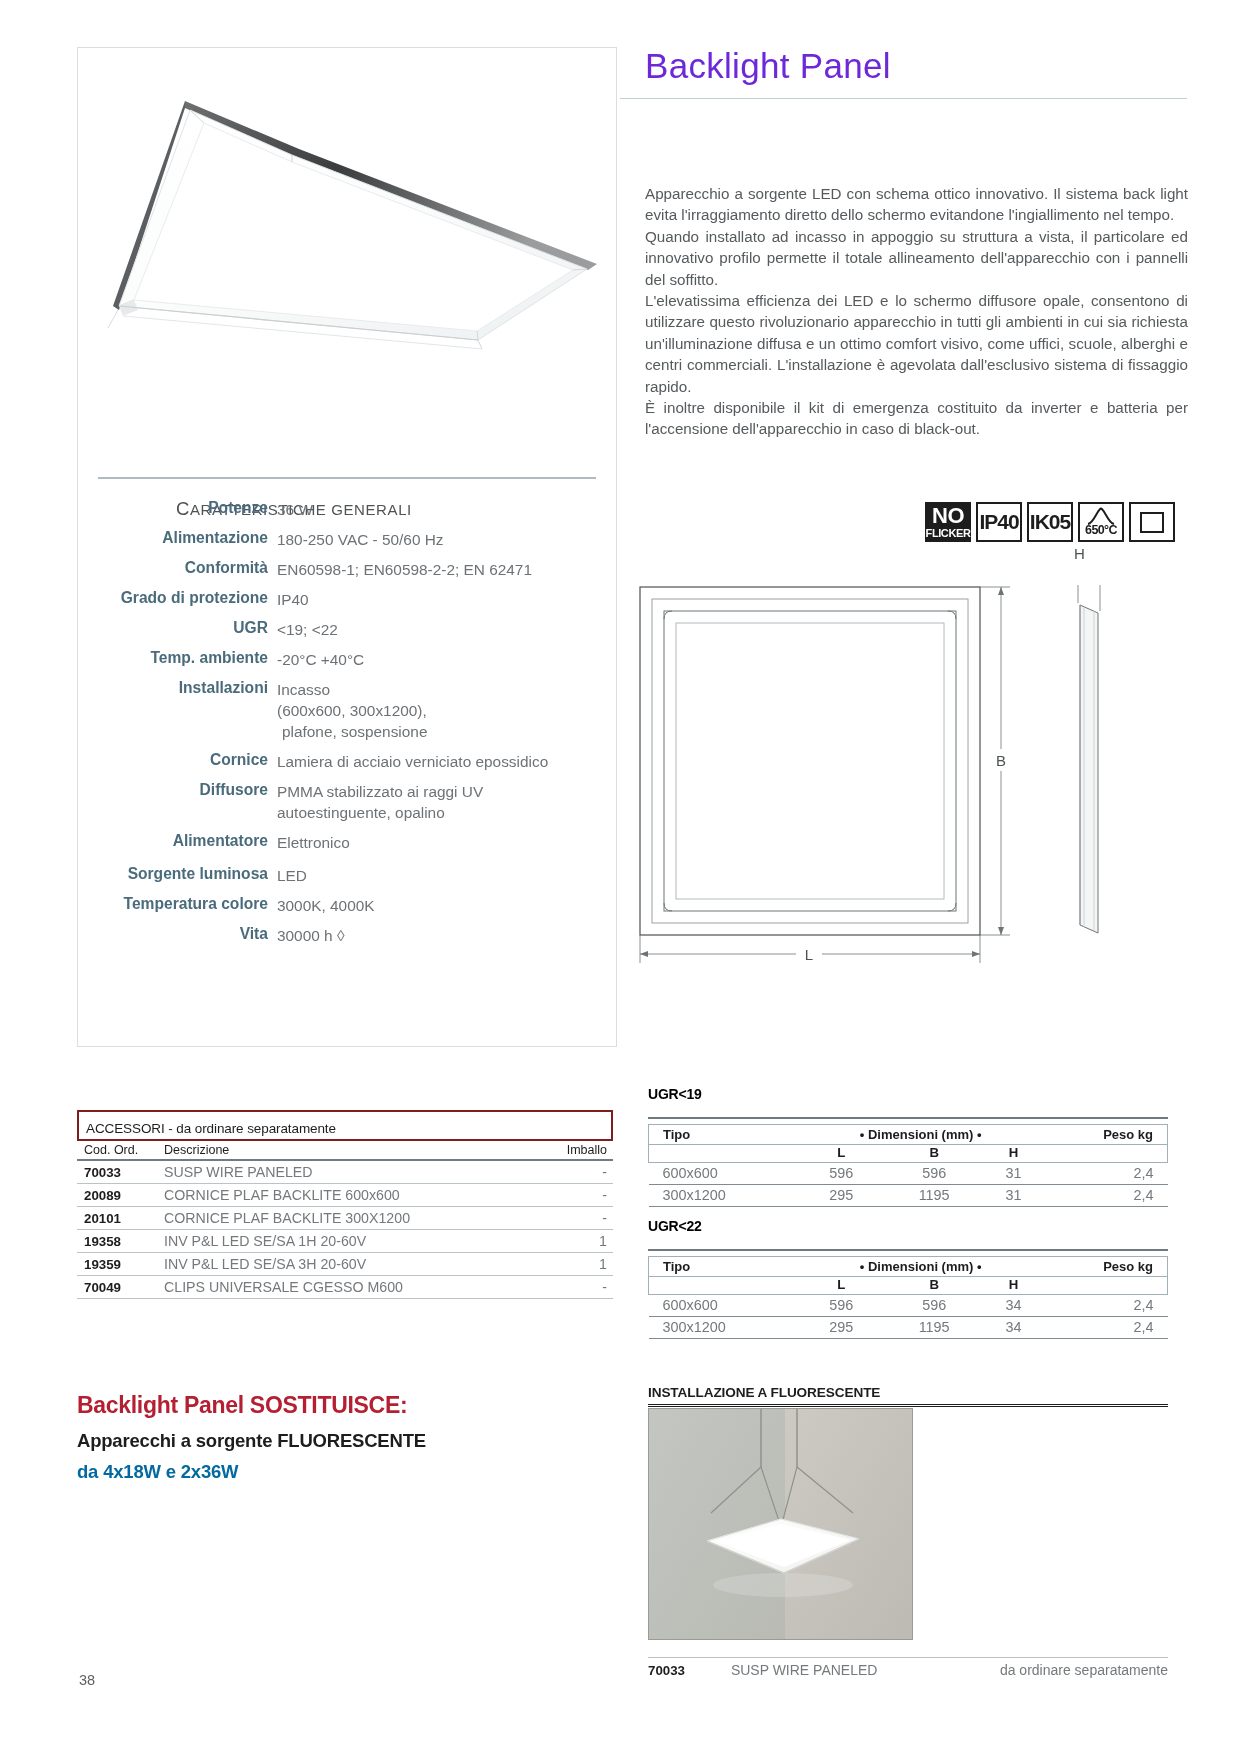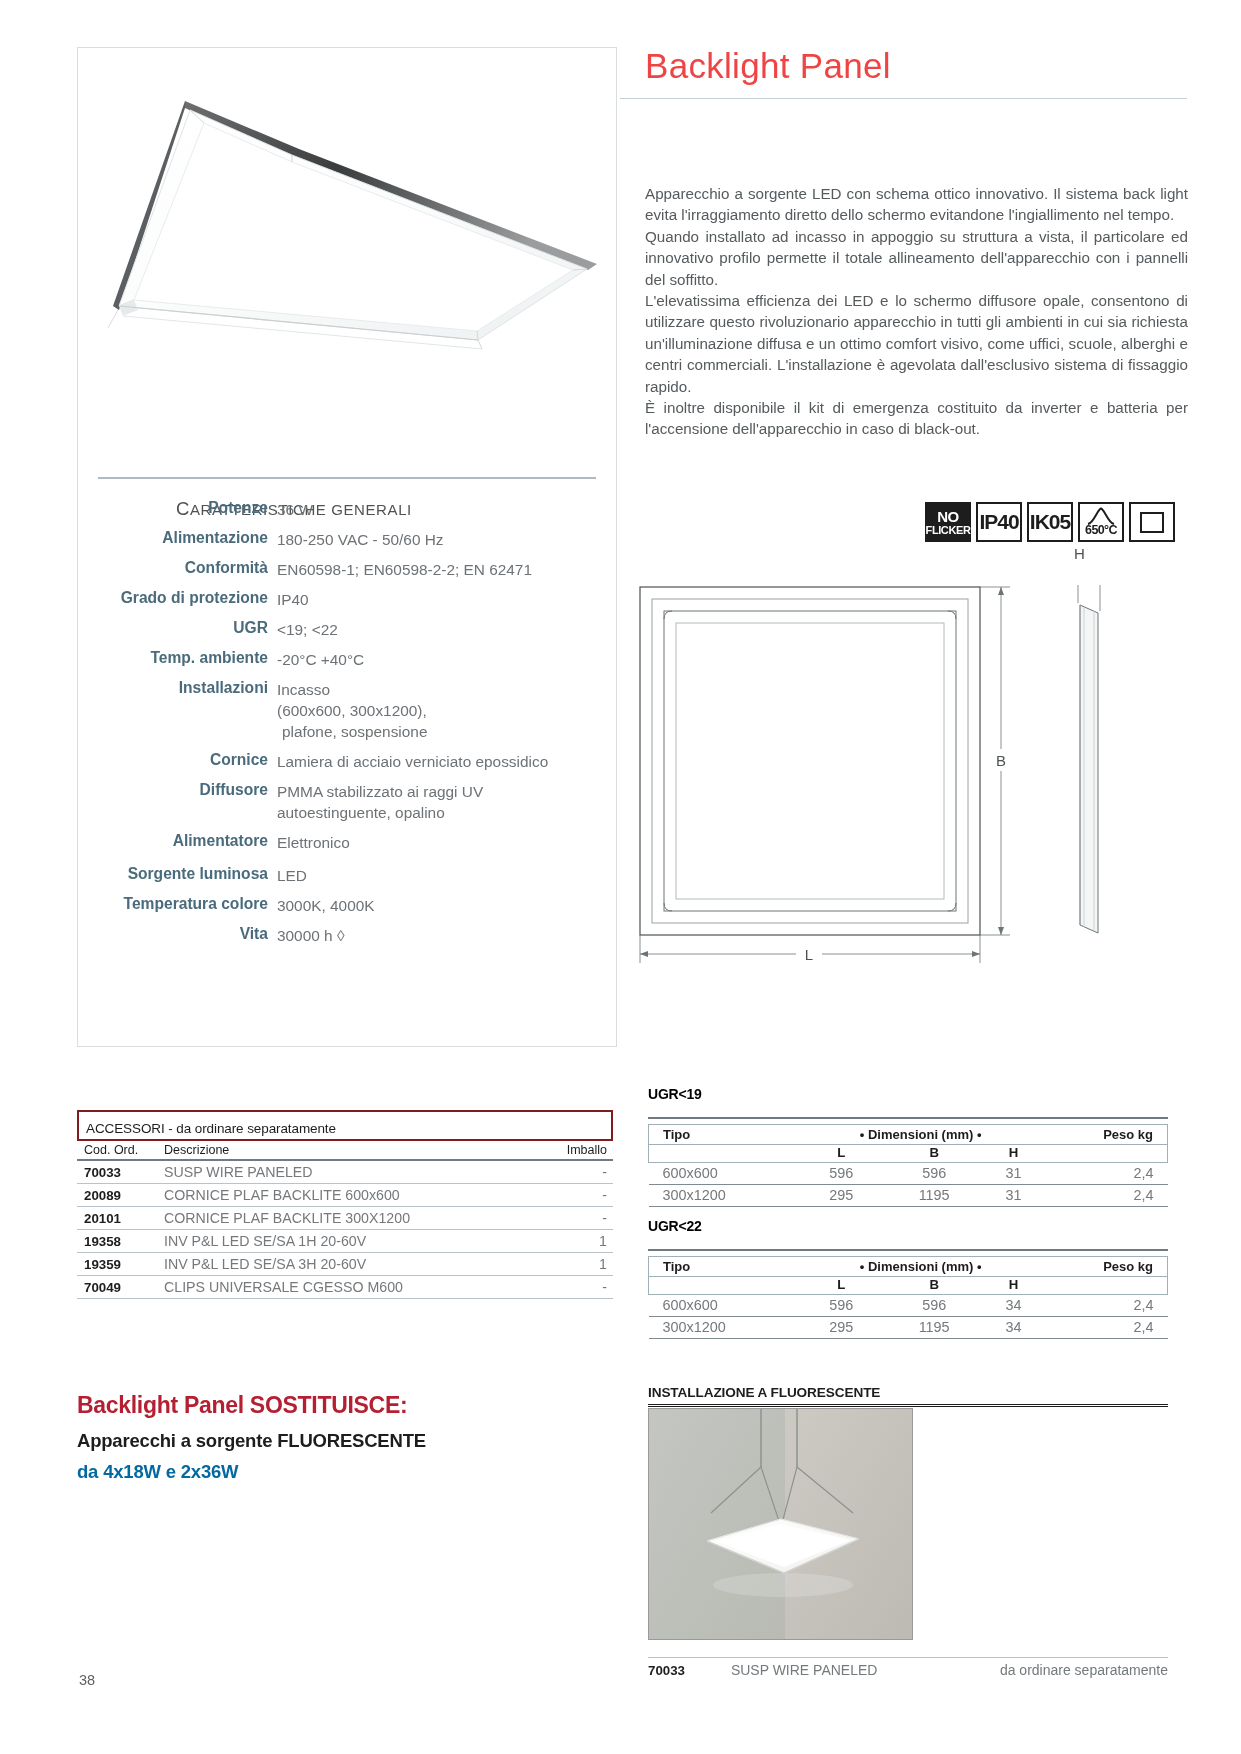--- a/index.html
+++ b/index.html
@@ -12,21 +12,21 @@
   }
   .page { position: relative; width: 1241px; height: 1754px; }
 
   
   .title-rule {
     position: absolute; left: 620px; top: 98px; width: 567px; height: 1px;
     background: #c2cfd3;
   }
   .page-title {
     position: absolute; left: 645px; top: 46px;
-    font-size: 35px; font-weight: 400; color: #ef4444;
+    font-size: 35px; font-weight: 400; color: #6d28d9;
     letter-spacing: .3px;
   }
 
   
   .photo-box {
     position: absolute; left: 77px; top: 47px; width: 540px; height: 1000px;
     border: 1px solid #d8dde0;
     background: #ffffff;
   }
   .photo-art { position: absolute; left: 0; top: 0; width: 540px; height: 420px; }
@@ -48,21 +48,21 @@
     width: 46px; height: 40px;
     border: 2px solid #1d1d1d;
     display: flex; flex-direction: column;
     align-items: center; justify-content: center;
     font-weight: 700; background: #fff;
   }
   .badge.noflicker {
     background: #1d1d1d; color: #fff; border-color: #1d1d1d;
     line-height: 1;
   }
-  .badge.noflicker .l1 { font-size: 15px; letter-spacing: -.5px; }
+  .badge.noflicker .l1 { font-size: 22px; letter-spacing: -.5px; }
   .badge.noflicker .l2 { font-size: 11px; letter-spacing: -.4px; margin-top: 1px; }
   .badge .code { font-size: 21px; letter-spacing: -1px; color: #1d1d1d; }
   .badge.temp { position: relative; }
   .badge.temp .peak { display:block; }
   .badge.temp .tlabel {
     font-size: 12.5px; letter-spacing: -.6px; color:#1d1d1d; margin-top: -2px;
   }
   .badge.squareicon .inner {
     width: 24px; height: 21px; border: 2px solid #1d1d1d;
   }

